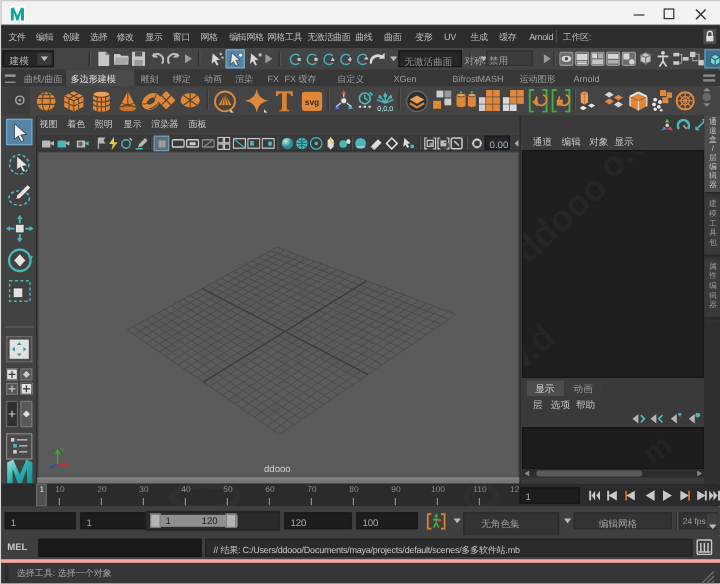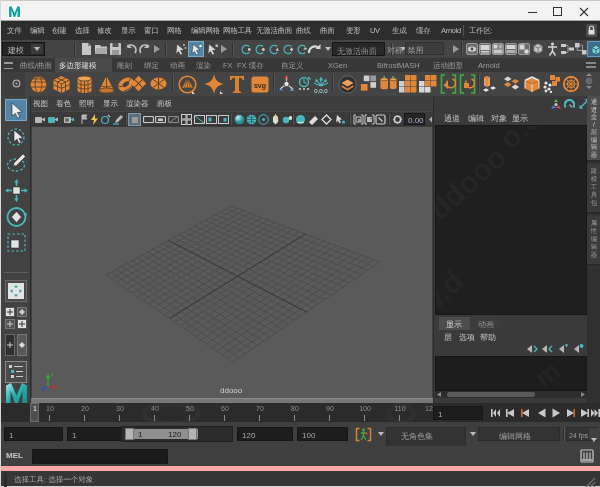--- a/index.html
+++ b/index.html
@@ -16,21 +16,21 @@
 .vpmenu{left:0;top:0;width:402px;height:15px;background:#3e3e3e;color:#c9c9c9;font-size:7.5px}
 .vpmenu span{position:absolute;top:3px;white-space:nowrap}
 .vptools{left:0;top:15px;width:402px;height:15px;background:#3a3a3a;border-top:1px solid #474747;border-bottom:1px solid #323232}
 .view{left:0;top:31px;width:400px;height:271px;background:#5a5a5a;margin-left:1px}
 .splitter{left:30px;top:398px;width:402px;height:5px;background:#777777;border-top:1px solid #8a8a8a}
 .rpanel{left:432px;top:96px;width:154px;height:307px;background:#3a3a3a;border-left:1px solid #2c2c2c}
 .sidetabs{left:586px;top:96px;width:14px;height:307px;background:#333333}
 .timeline{left:0;top:403px;width:600px;height:19px;background:#2b2b2b;color:#8f8f8f;font-size:7px}
 .rangerow{left:0;top:422px;width:600px;height:24px;background:#3f3f3f}
 .melrow{left:0;top:446px;width:600px;height:20px;background:#3f3f3f}
-.helprow{left:0;top:466px;width:600px;height:20px;background:#363636;border-top:5px solid #fca5a5;color:#a5a5a5;font-size:7.5px}
+.helprow{left:0;top:466px;width:600px;height:20px;background:#363636;border-top:3px solid #fca5a5;color:#a5a5a5;font-size:7.5px}
 .inp{position:absolute;background:#1d1d1d;border:1px solid #161616;color:#a8a8a8;font-size:8px}
 .sep{position:absolute;width:1px;background:#2e2e2e;box-shadow:1px 0 0 #555}
 .tri-d{display:inline-block;width:0;height:0;border-left:3px solid transparent;border-right:3px solid transparent;border-top:4px solid #bbb}
 svg{display:block}
 .wm{position:absolute;color:rgba(130,160,180,0.055);font-weight:bold;transform:rotate(-35deg);pointer-events:none}
 </style></head>
 <body>
 <div id="win">
 
 <div class="abs titlebar">
@@ -901,20 +901,23 @@
 <div class="sep" style="left:562px;top:5px;height:14px"></div>
 <div class="inp" style="left:565px;top:5px;width:32px;height:14px;background:#333;border-color:#2a2a2a">
         <span class="abs" style="left:2px;top:3.5px;color:#9f9f9f;font-size:7px">24 fps</span>
       </div>
 <div class="abs" style="left:588px;top:6px;width:9px;height:12px;background:#404040;text-align:center"><span class="tri-d" style="margin-top:4px"></span></div>
 </div>
 
 <div class="abs melrow" id="melrow">
 <span class="abs" style="left:5px;top:5px;color:#c9c9c9;font-size:8px;font-weight:bold">MEL</span>
 <div class="inp" style="left:31px;top:3px;width:136px;height:15px;background:#1a1a1a"></div>
+<div class="inp" style="left:170px;top:3px;width:406px;height:15px;background:#2b2b2b;border-color:#222">
+        <span class="abs" style="left:6px;top:4px;color:#c6c6c6;font-size:7.5px;letter-spacing:-0.2px;white-space:nowrap">// 结果: C:/Users/ddooo/Documents/maya/projects/default/scenes/多多软件站.mb</span>
+      </div>
 <svg class="abs" style="left:579px;top:3px" width="14" height="14" viewBox="0 0 14 14">
         <rect x="1" y="1" width="12" height="12" rx="1" fill="none" stroke="#c9c9c9" stroke-width="1.2"></rect>
         <path d="M4 3.5 v7 M7 3.5 v7 M10 3.5 v7" stroke="#c9c9c9" stroke-width="1.2"></path>
         <path d="M2 11 h10" stroke="#c9c9c9" stroke-width="1.4"></path>
       </svg>
 </div>
 
 <div class="abs helprow">
   <div class="abs" style="left:3px;top:2px;width:3px;height:14px;background:#2c2c2c"></div>
   <span class="abs" style="left:13px;top:4px">选择工具: 选择一个对象</span>

